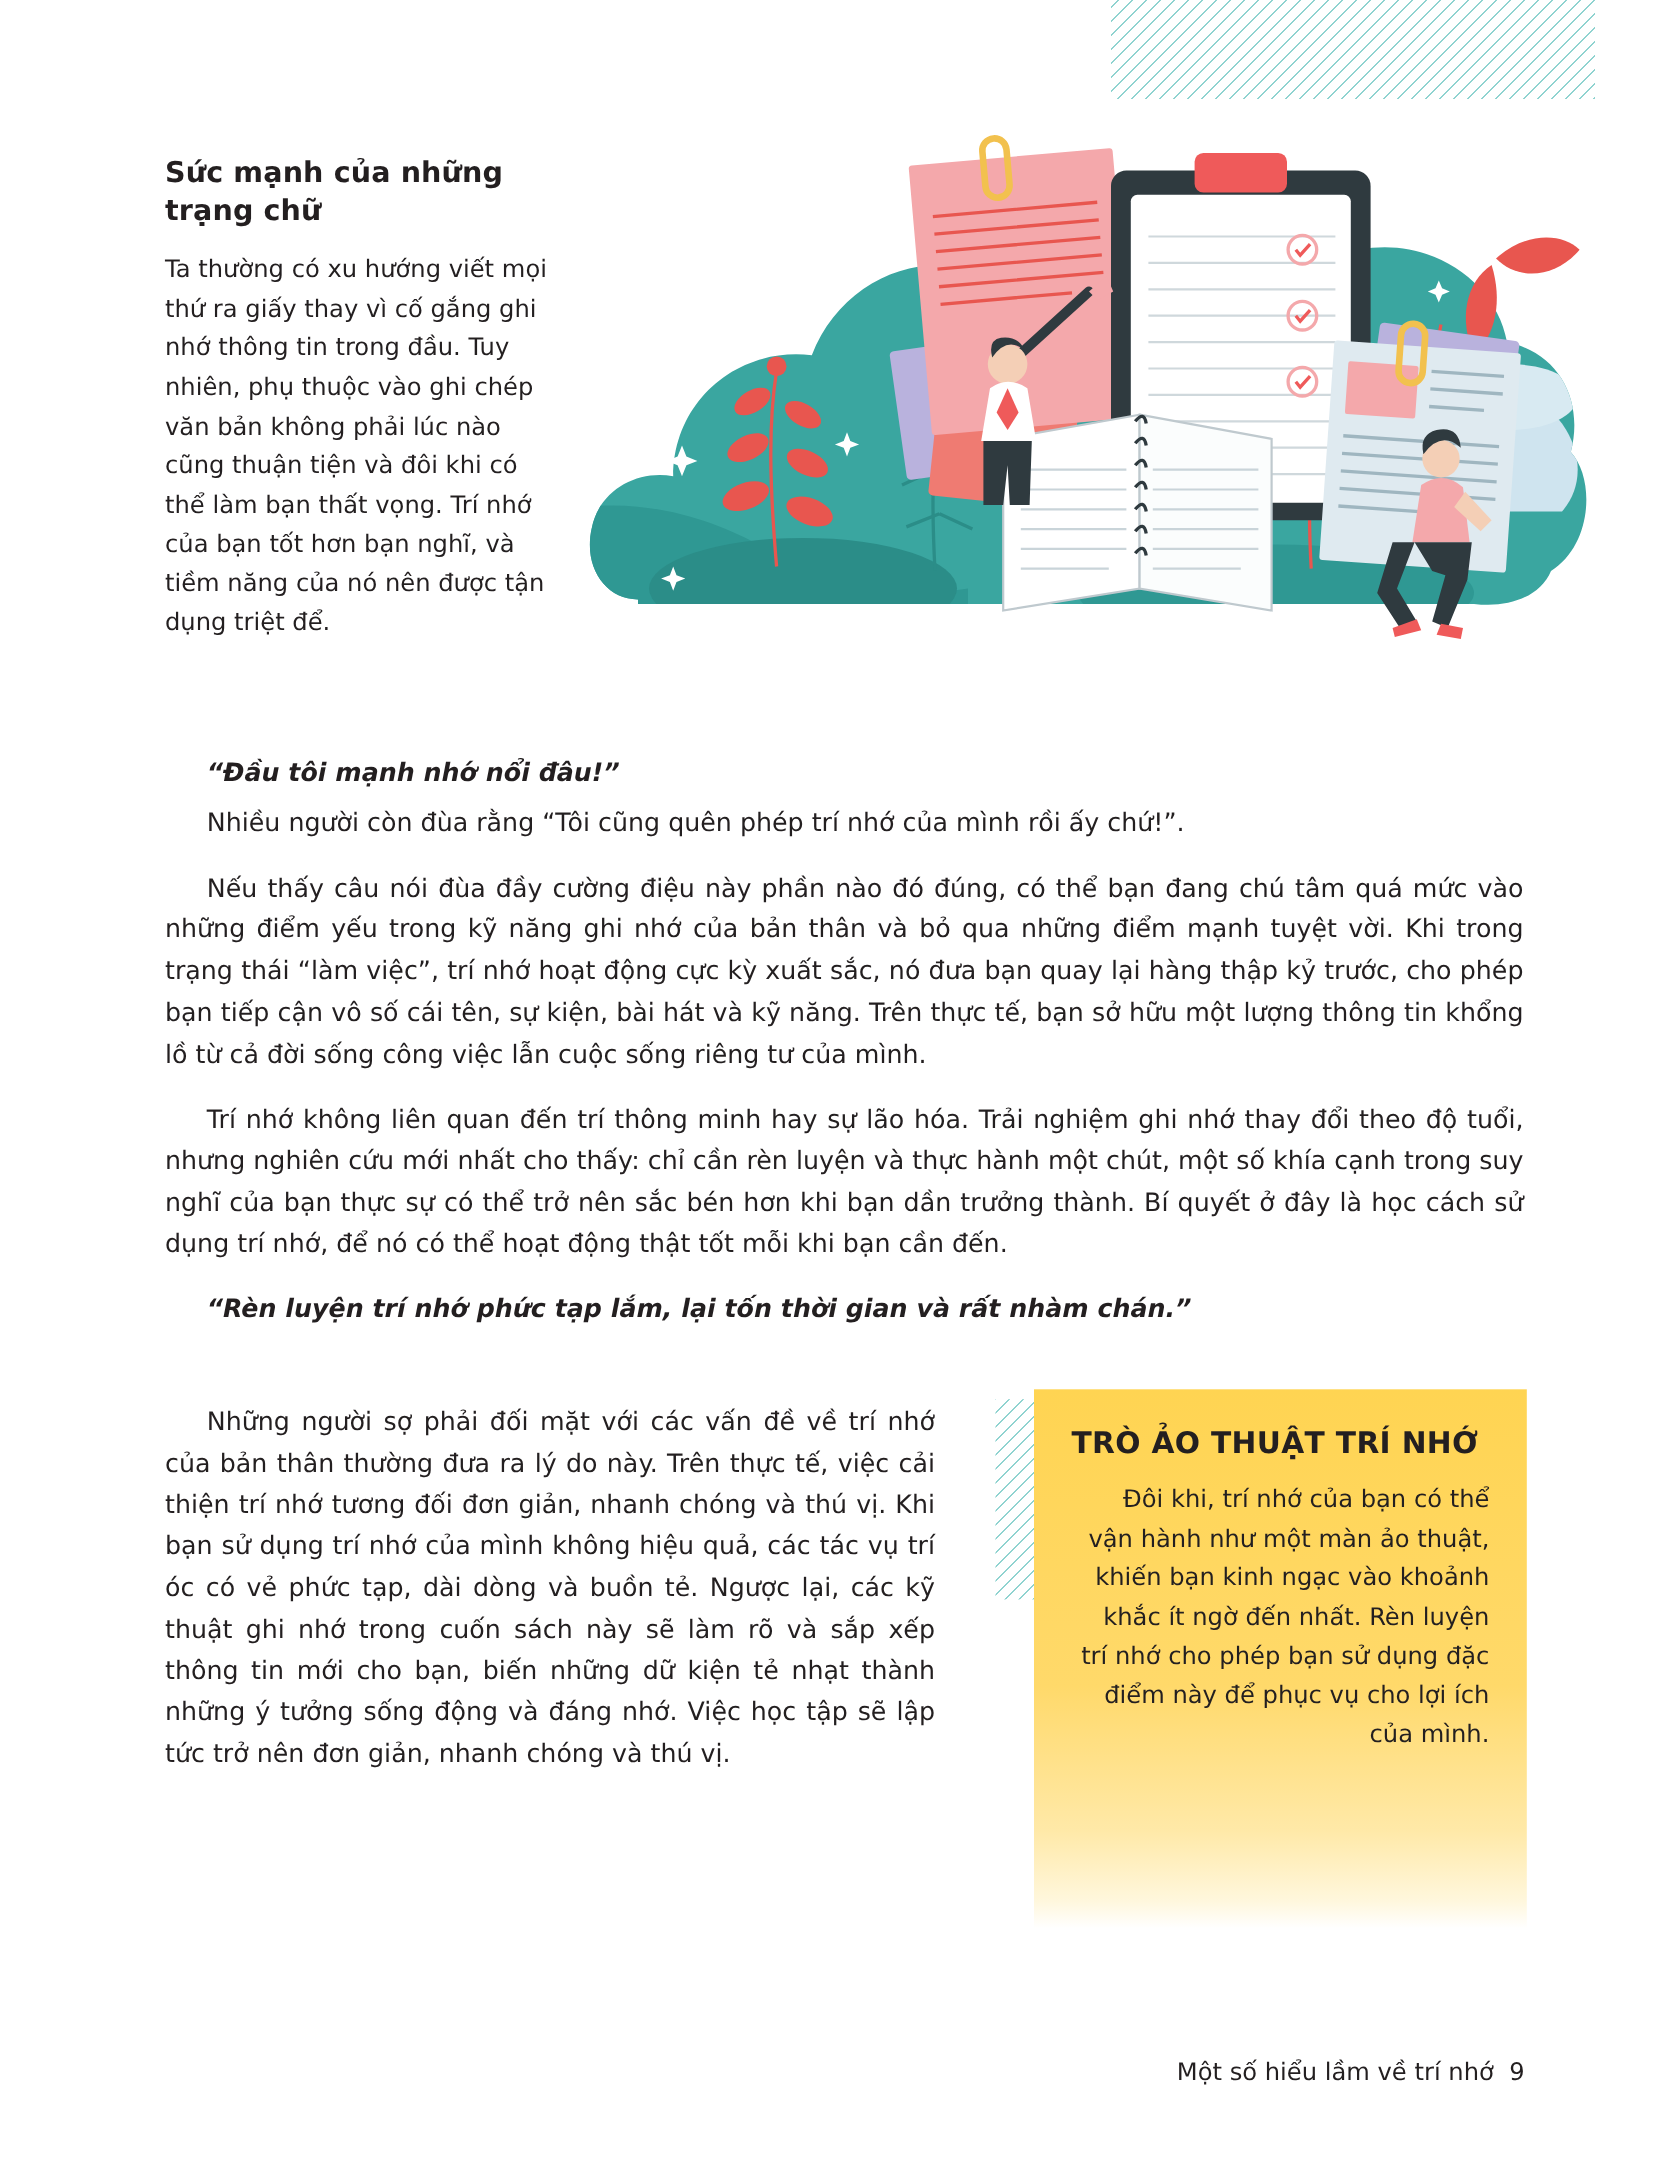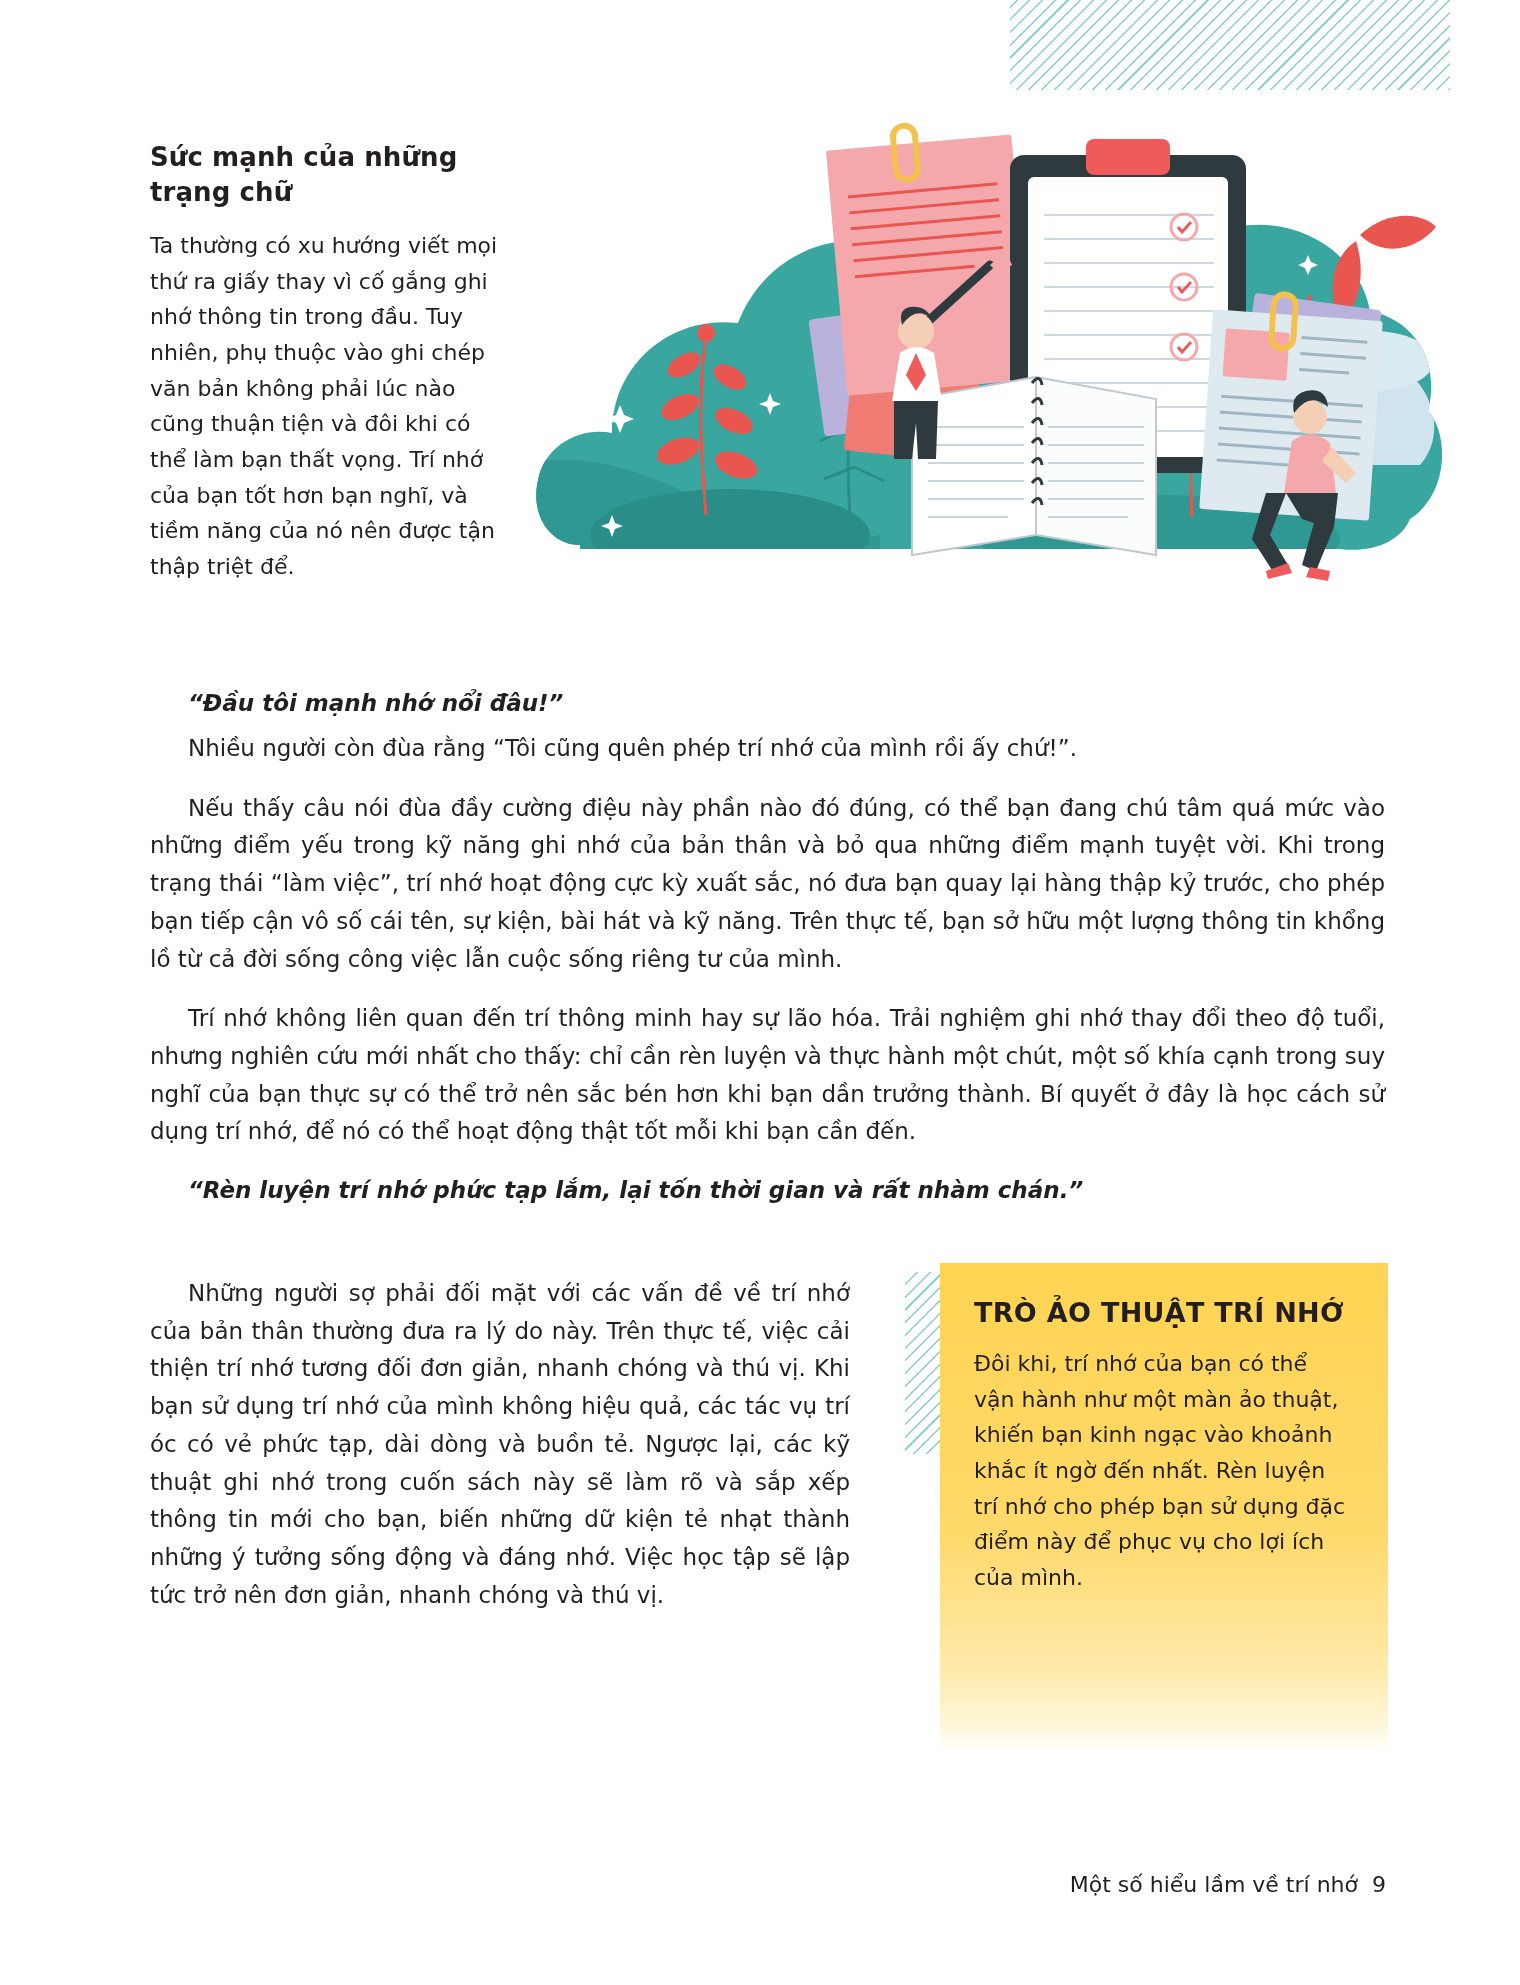--- a/index.html
+++ b/index.html
@@ -141,20 +141,21 @@
     font-weight: bold;
     margin: 0 0 18px 0;
     letter-spacing: .3px;
     color: #231f20;
   }
   .callout-text {
     font-size: 22px;
     line-height: 1.62;
     margin: 0;
     color: #231f20;
+    text-align: right;
   }
 
   
   .footer {
     position: absolute;
     right: 134px;
     bottom: 88px;
     font-size: 22px;
     color: #231f20;
   }
@@ -163,21 +164,21 @@
 </head>
 <body>
 
 <div class="page">
 
   <div class="hatch-top"></div>
   <div class="hatch-side"></div>
 
   <div class="col-left">
     <h2 class="section-title">Sức mạnh của những trạng chữ</h2>
-    <p class="intro-para">Ta thường có xu hướng viết mọi thứ ra giấy thay vì cố gắng ghi nhớ thông tin trong đầu. Tuy nhiên, phụ thuộc vào ghi chép văn bản không phải lúc nào cũng thuận tiện và đôi khi có thể làm bạn thất vọng. Trí nhớ của bạn tốt hơn bạn nghĩ, và tiềm năng của nó nên được tận thập triệt để.</p>
+    <p class="intro-para">Ta thường có xu hướng viết mọi thứ ra giấy thay vì cố gắng ghi nhớ thông tin trong đầu. Tuy nhiên, phụ thuộc vào ghi chép văn bản không phải lúc nào cũng thuận tiện và đôi khi có thể làm bạn thất vọng. Trí nhớ của bạn tốt hơn bạn nghĩ, và tiềm năng của nó nên được tận dụng triệt để.</p>
   </div>
 
   <div class="illustration">
     <svg viewBox="0 0 930 520" width="930" height="520" xmlns="http://www.w3.org/2000/svg" aria-hidden="true">
       <defs>
         <clipPath id="cloudClip">
           <path d="M60 430 C30 430 10 400 18 365 C25 330 60 312 92 318
                    C92 250 150 200 218 208 C244 140 318 108 382 136
                    C420 70 510 52 568 96 C610 56 688 62 716 112
                    C780 100 840 140 850 196 C898 206 920 250 908 296

